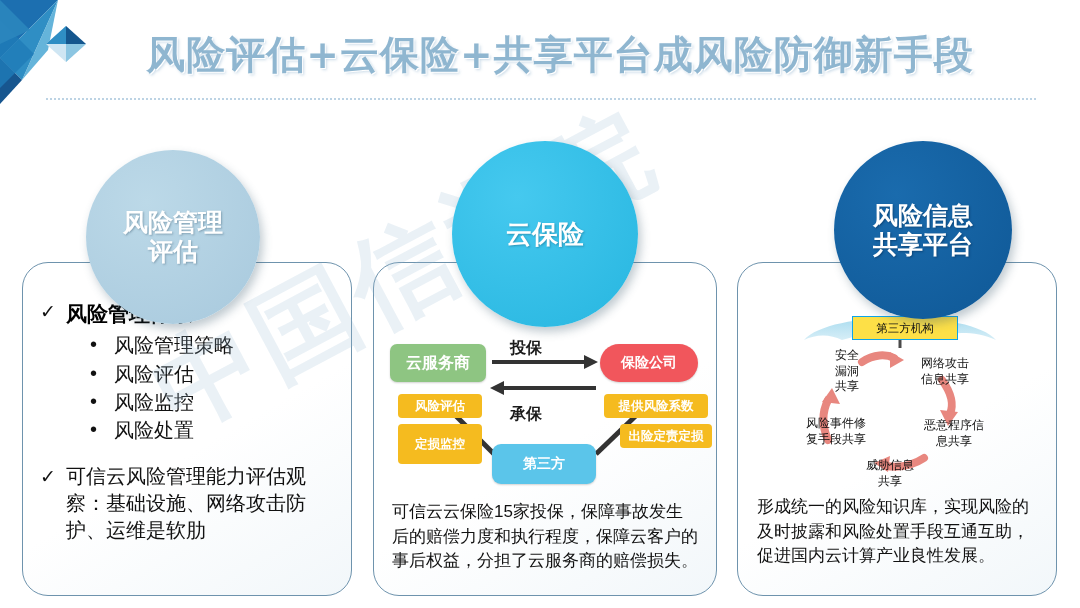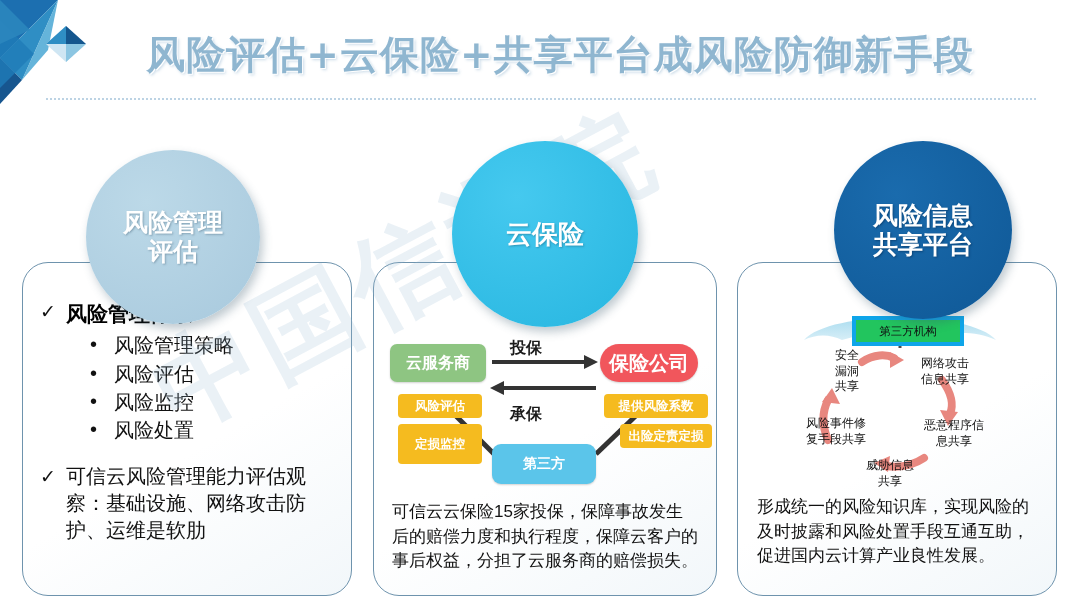--- a/index.html
+++ b/index.html
@@ -85,21 +85,21 @@
   #left-para-text{font-size:20px;color:#111;line-height:1.36;width:250px;}
 
   
   #mid-diagram{position:absolute;left:382px;top:332px;width:330px;height:160px;}
   .dbox{
     position:absolute;border-radius:7px;color:#fff;font-weight:bold;
     display:flex;align-items:center;justify-content:center;text-align:center;
     box-shadow:0 1px 2px rgba(0,0,0,.18);
   }
   #box-cloud {left:8px; top:12px; width:96px;height:38px;background:#8ec582;font-size:16px;}
-  #box-insco {left:218px;top:12px;width:98px;height:38px;background:#f1565c;font-size:20px;border-radius:19px;}
+  #box-insco {left:218px;top:12px;width:98px;height:38px;background:#f1565c;font-size:14px;border-radius:19px;}
   #box-third {left:110px;top:112px;width:104px;height:40px;background:#5bc5ea;font-size:14px;border-radius:9px;}
   .ybox{
     position:absolute;background:#f5bb1f;color:#fff;font-weight:bold;
     border-radius:4px;font-size:12.5px;
     display:flex;align-items:center;justify-content:center;white-space:nowrap;
   }
   #y-1{left:16px; top:62px; width:84px;height:24px;}
   #y-2{left:16px; top:92px; width:84px;height:40px;}
   #y-3{left:222px;top:62px; width:104px;height:24px;text-align:center;}
   #y-4{left:222px;top:92px; width:92px;height:24px;margin-left:16px;}
@@ -112,21 +112,21 @@
   
   #mid-note{
     position:absolute;left:392px;top:500px;width:306px;
     font-size:17px;color:#111;line-height:1.45;
   }
 
   
   #right-diagram{position:absolute;left:790px;top:300px;width:220px;height:190px;}
   #umbrella-label{
     position:absolute;left:62px;top:16px;width:104px;height:22px;
-    border:4px solid #0ea5e9;background:#22c55e;font-size:11.5px;color:#111;
+    border:1px solid #0ea5e9;background:#fde047;font-size:11.5px;color:#111;
     display:flex;align-items:center;justify-content:center;z-index:3;
   }
   .cyc-label{
     position:absolute;font-size:12px;color:#111;text-align:center;line-height:1.3;
     white-space:pre-line;
   }
   #c-1{left:28px; top:48px; width:58px;}
   #c-2{left:112px;top:56px; width:86px;}
   #c-3{left:124px;top:118px;width:80px;}
   #c-4{left:62px; top:158px;width:76px;}

